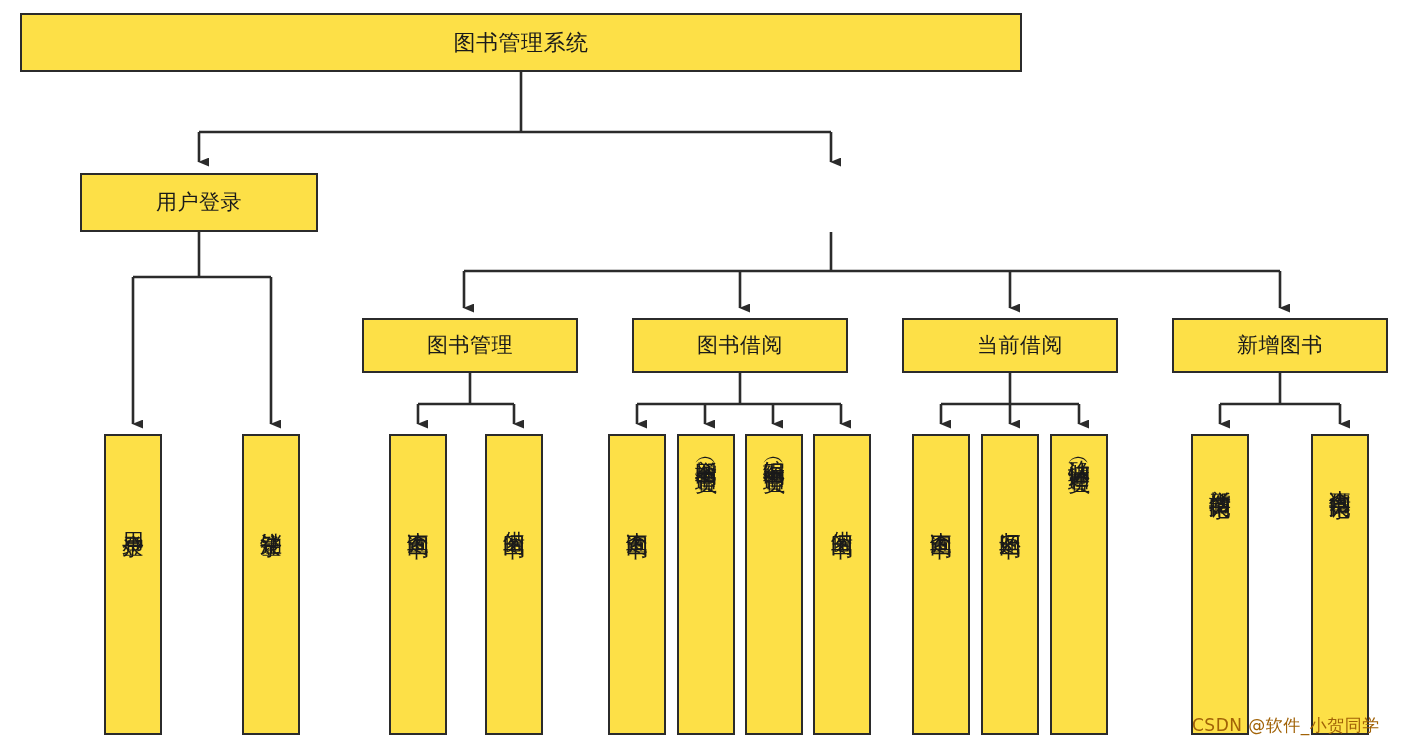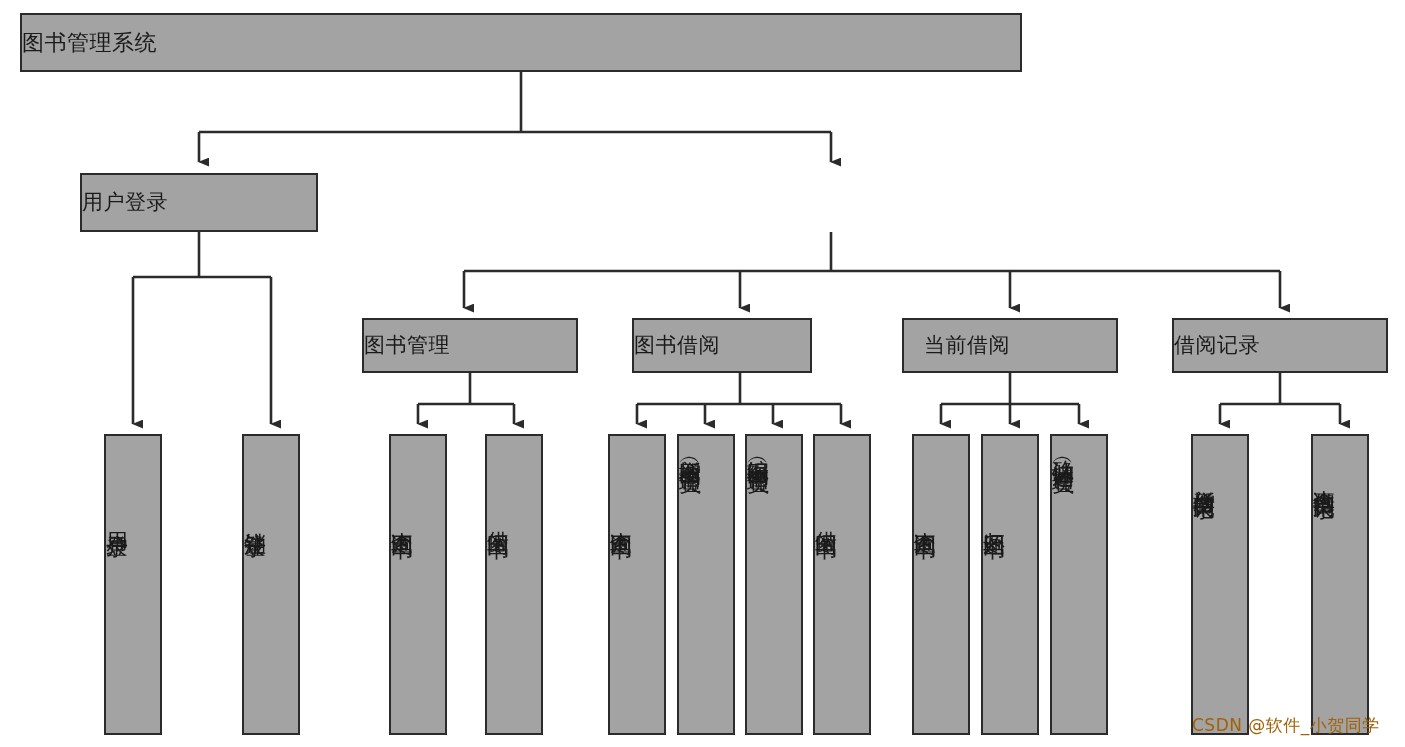--- a/index.html
+++ b/index.html
@@ -21,24 +21,25 @@
     position: absolute;
     left: 0;
     top: 0;
     width: 1405px;
     height: 747px;
     pointer-events: none;
   }
   .node {
     position: absolute;
     box-sizing: border-box;
-    background: #a3a3a3;
+    background: #fde047;
     border: 2px solid #2b2b2b;
     display: flex;
     align-items: center;
+    justify-content: center;
     color: #1a1a1a;
   }
   .node .label {
     display: block;
     text-align: center;
     line-height: 1.18;
     white-space: nowrap;
   }
   .node.horiz .label {
     font-size: 21px;
@@ -126,28 +127,28 @@
     <span class="label">图书管理系统</span>
   </div>
 
   <div class="node horiz" style="left:80px; top:173px; width:238px; height:59px;">
     <span class="label">用户登录</span>
   </div>
 
   <div class="node horiz" style="left:362px; top:318px; width:216px; height:55px;">
     <span class="label">图书管理</span>
   </div>
-  <div class="node horiz" style="left:632px; top:318px; width:180px; height:55px;">
+  <div class="node horiz" style="left:632px; top:318px; width:216px; height:55px;">
     <span class="label">图书借阅</span>
   </div>
   <div class="node horiz" style="left:902px; top:318px; width:216px; height:55px;padding-left:20px;">
     <span class="label">当前借阅</span>
   </div>
   <div class="node horiz" style="left:1172px; top:318px; width:216px; height:55px;">
-    <span class="label">借阅记录</span>
+    <span class="label">新增图书</span>
   </div>
 
   <div class="node vert" style="left:104px; top:434px; width:58px; height:301px; padding-top:78px;">
     <span class="label">用户登录</span>
   </div>
   <div class="node vert" style="left:242px; top:434px; width:58px; height:301px; padding-top:78px;">
     <span class="label">注销登录</span>
   </div>
 
   <div class="node vert" style="left:389px; top:434px; width:58px; height:301px; padding-top:78px;">

